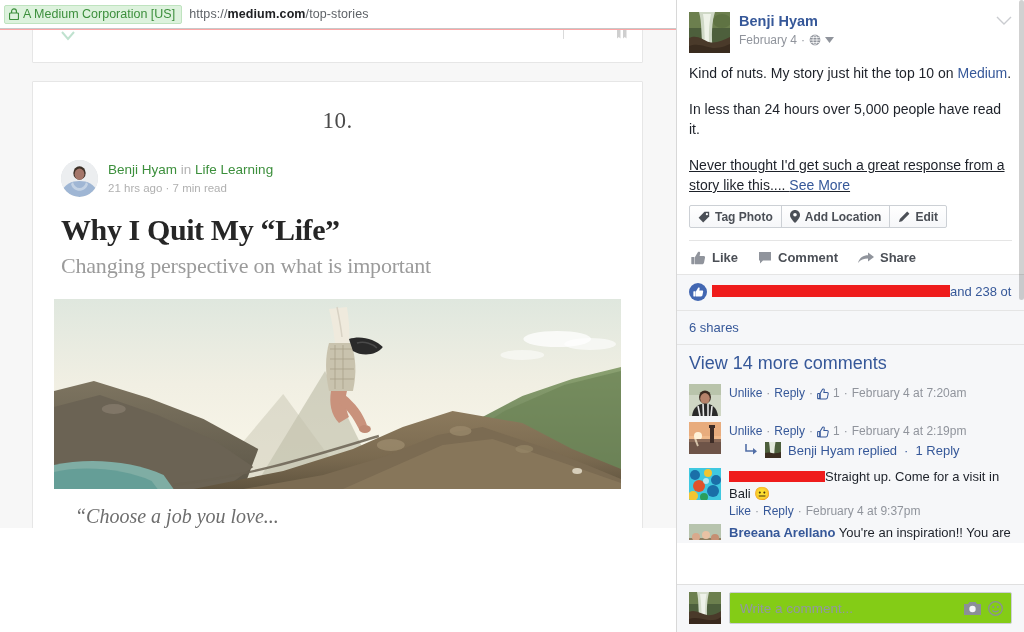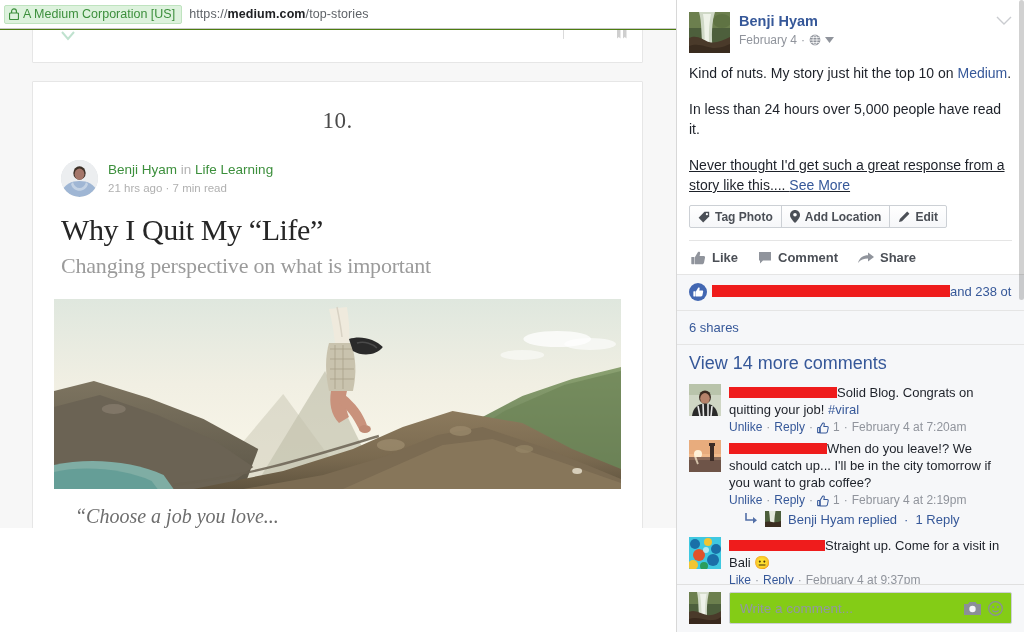--- a/index.html
+++ b/index.html
@@ -10,21 +10,21 @@
     background: #ffffff;
     font-family: "Liberation Sans", sans-serif;
     -webkit-font-smoothing: antialiased;
   }
   #root { position: relative; width: 1024px; height: 632px; }
 
   
   .browser {
     position: absolute; left: 0; top: 0;
     width: 676px; height: 528px;
-    background: #4d7c0f;
+    background: #fca5a5;
     overflow: hidden;
   }
   .omnibar {
     position: relative;
     height: 29px;
     background: #ffffff;
     border-bottom: 1px solid #c8c8c8;
     display: flex; align-items: center;
     padding-left: 4px;
   }
@@ -91,21 +91,21 @@
   .byline-txt { line-height: 1.35; }
   .byline-l1 { font-size: 13.5px; color: #6f9e6f; }
   .byline-l1 .nm { color: #3c8f3c; }
   .byline-l1 .in { color: #b3b3b3; }
   .byline-l1 .pub { color: #3c8f3c; }
   .byline-l2 { font-size: 11.5px; color: #b0b0b0; margin-top: 2px; }
 
   .headline {
     padding: 16px 28px 0 28px;
     font-family: "Liberation Serif", serif;
-    font-weight: 400;
+    font-weight: 700;
     font-size: 30px;
     color: #262626;
     letter-spacing: -.4px;
   }
   .subhead {
     padding: 6px 28px 0 28px;
     font-family: "Liberation Serif", serif;
     font-size: 22px;
     color: #9b9b9b;
     letter-spacing: -.2px;
@@ -564,21 +564,20 @@
             <svg viewBox="0 0 32 32" width="32" height="32">
               <rect width="32" height="32" fill="#cfd6c4"></rect>
               <rect y="0" width="32" height="11" fill="#b9c4ab"></rect>
               <ellipse cx="16" cy="13" rx="6" ry="6.6" fill="#3a2a20"></ellipse>
               <ellipse cx="16" cy="14.5" rx="4.8" ry="5.4" fill="#b5826a"></ellipse>
               <path d="M3 32 C4 23 10 19.5 16 19.5 C22 19.5 28 23 29 32 Z" fill="#2a2a2a"></path>
               <path d="M9 22 L11 32 M14 20 L14.5 32 M19 20 L19 32 M23 22 L22 32" stroke="#e9e9e9" stroke-width="1.6"></path>
             </svg>
           </div>
           <div class="c-body">
-            <div class="c-text"><span class="c-name-redact" style="width:108px"></span><span>Solid Blog. Congrats on quitting your job! </span><span class="tag-blue">#viral</span></div>
             <div class="c-actions">
               <span class="a">Unlike</span>
               <span>·</span>
               <span class="a">Reply</span>
               <span>·</span>
               <svg class="c-thumb" viewBox="0 0 15 14">
                 <path d="M4 6 L7 1 C8.4 0.3 9.4 1 9.1 2.4 L8.6 5 H12.6 C13.6 5 14.2 5.8 14 6.7 L13 11.7 C12.8 12.6 12.1 13.2 11.2 13.2 H4 Z" fill="none" stroke="#365899" stroke-width="1.3"></path>
                 <rect x="0.8" y="6.4" width="2.6" height="6.4" rx=".5" fill="none" stroke="#365899" stroke-width="1.3"></rect>
               </svg>
               <span>1</span>
@@ -595,21 +594,20 @@
               <rect y="0" width="32" height="14" fill="#e8ac7d"></rect>
               <circle cx="9" cy="14" r="4" fill="#fff2d8"></circle>
               <rect y="17" width="32" height="15" fill="#8a6a58"></rect>
               <rect y="20" width="32" height="12" fill="#6e5448"></rect>
               <path d="M6 16 C7 19 8 22 9 24" stroke="#fff0d2" stroke-width="2" opacity=".7"></path>
               <rect x="21" y="5" width="4" height="16" fill="#3d2c26"></rect>
               <rect x="20" y="3" width="6" height="3" fill="#3d2c26"></rect>
             </svg>
           </div>
           <div class="c-body">
-            <div class="c-text"><span class="c-name-redact" style="width:98px"></span><span>When do you leave!? We should catch up... I'll be in the city tomorrow if you want to grab coffee?</span></div>
             <div class="c-actions">
               <span class="a">Unlike</span>
               <span>·</span>
               <span class="a">Reply</span>
               <span>·</span>
               <svg class="c-thumb" viewBox="0 0 15 14">
                 <path d="M4 6 L7 1 C8.4 0.3 9.4 1 9.1 2.4 L8.6 5 H12.6 C13.6 5 14.2 5.8 14 6.7 L13 11.7 C12.8 12.6 12.1 13.2 11.2 13.2 H4 Z" fill="none" stroke="#365899" stroke-width="1.3"></path>
                 <rect x="0.8" y="6.4" width="2.6" height="6.4" rx=".5" fill="none" stroke="#365899" stroke-width="1.3"></rect>
               </svg>
               <span>1</span>

